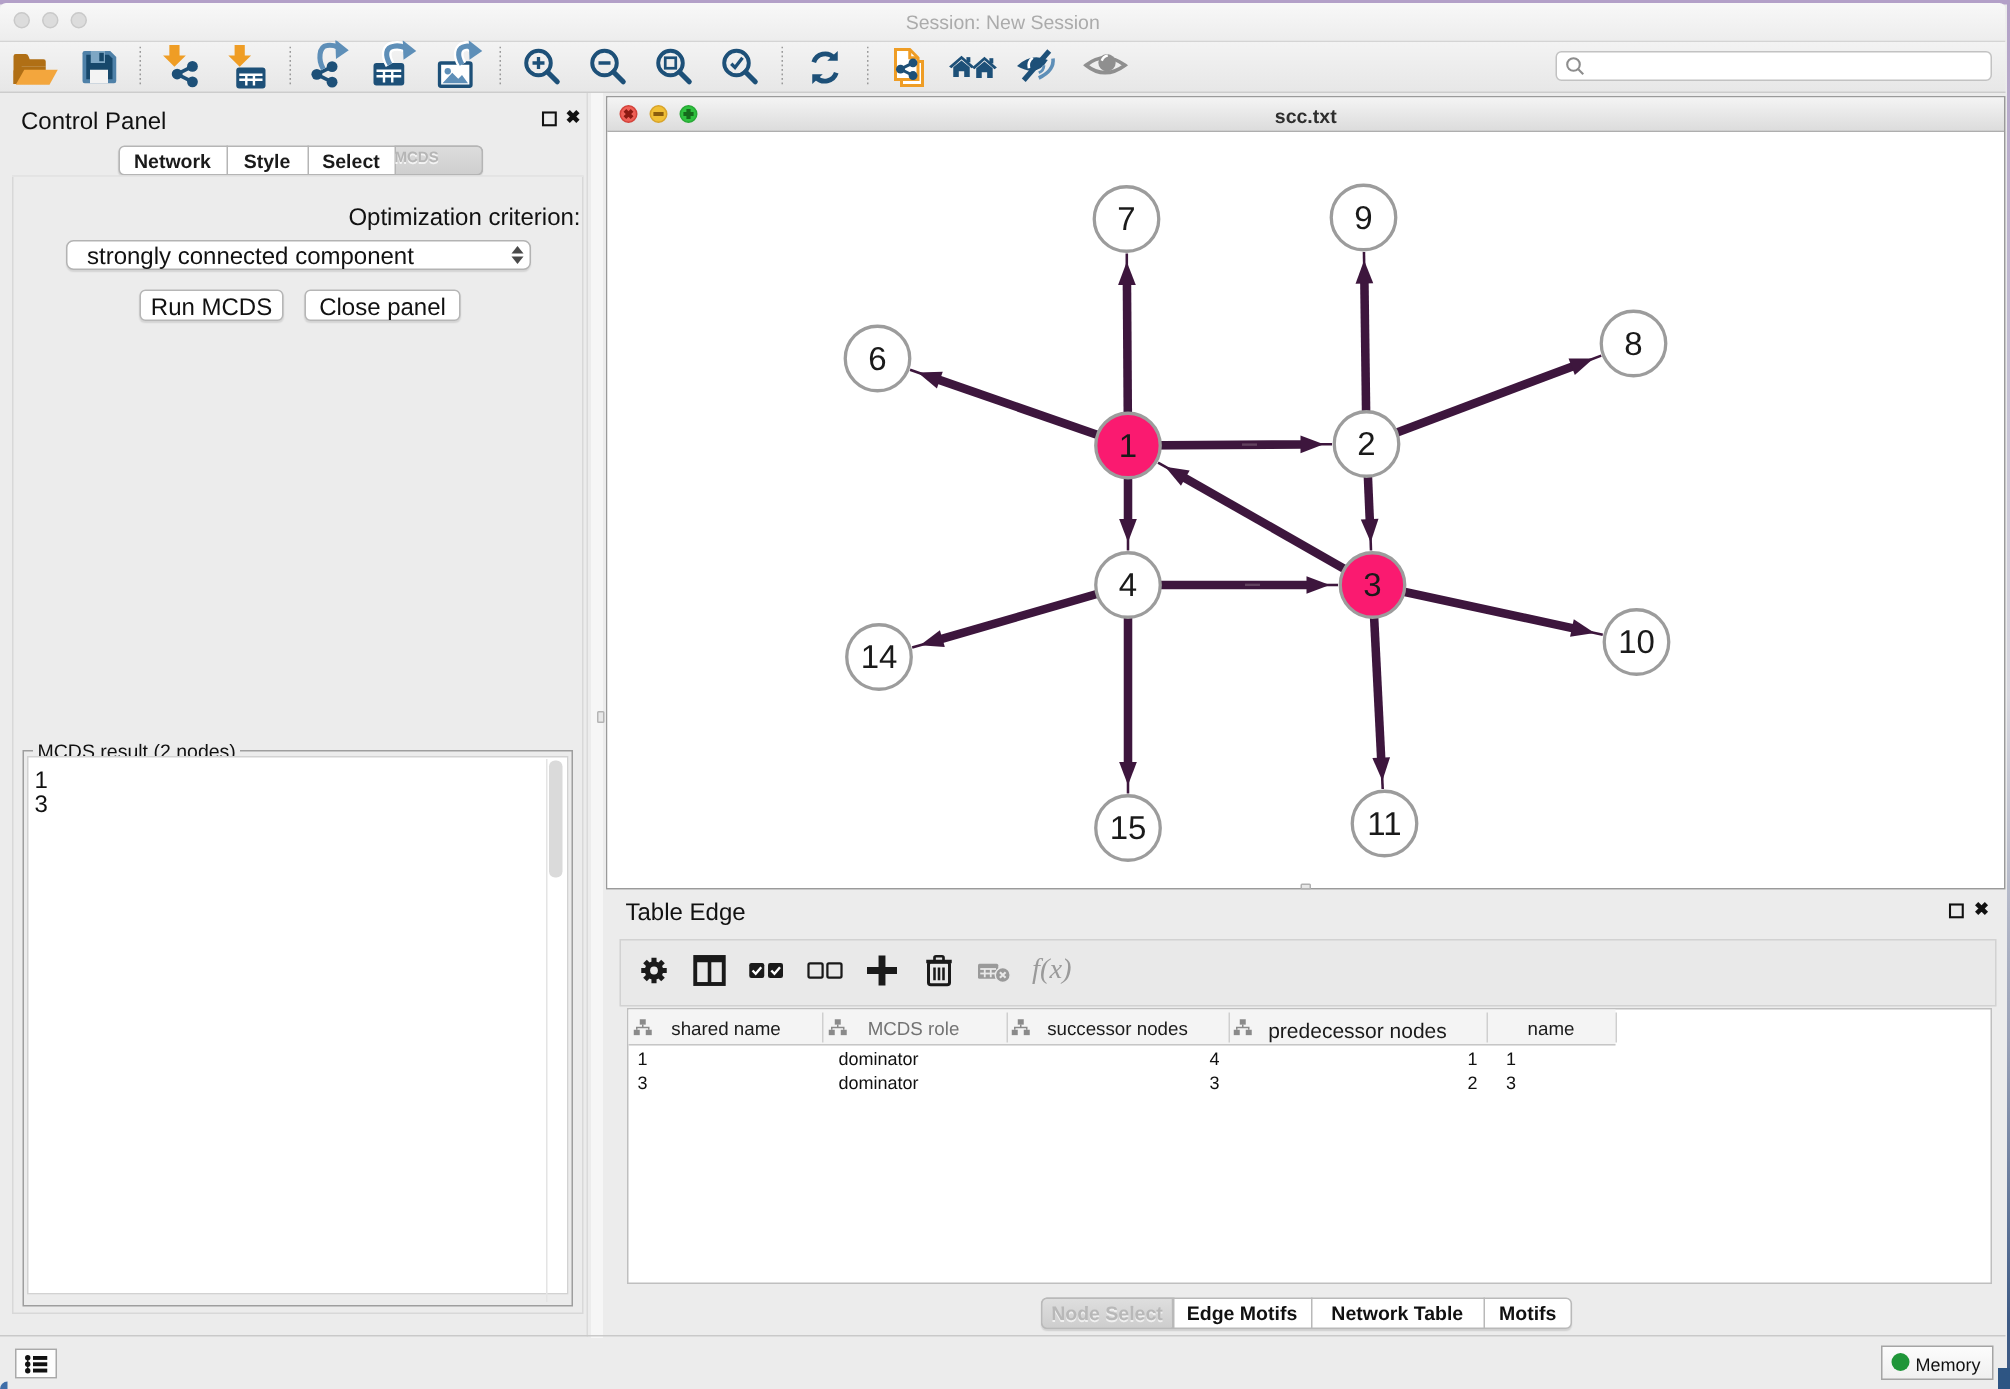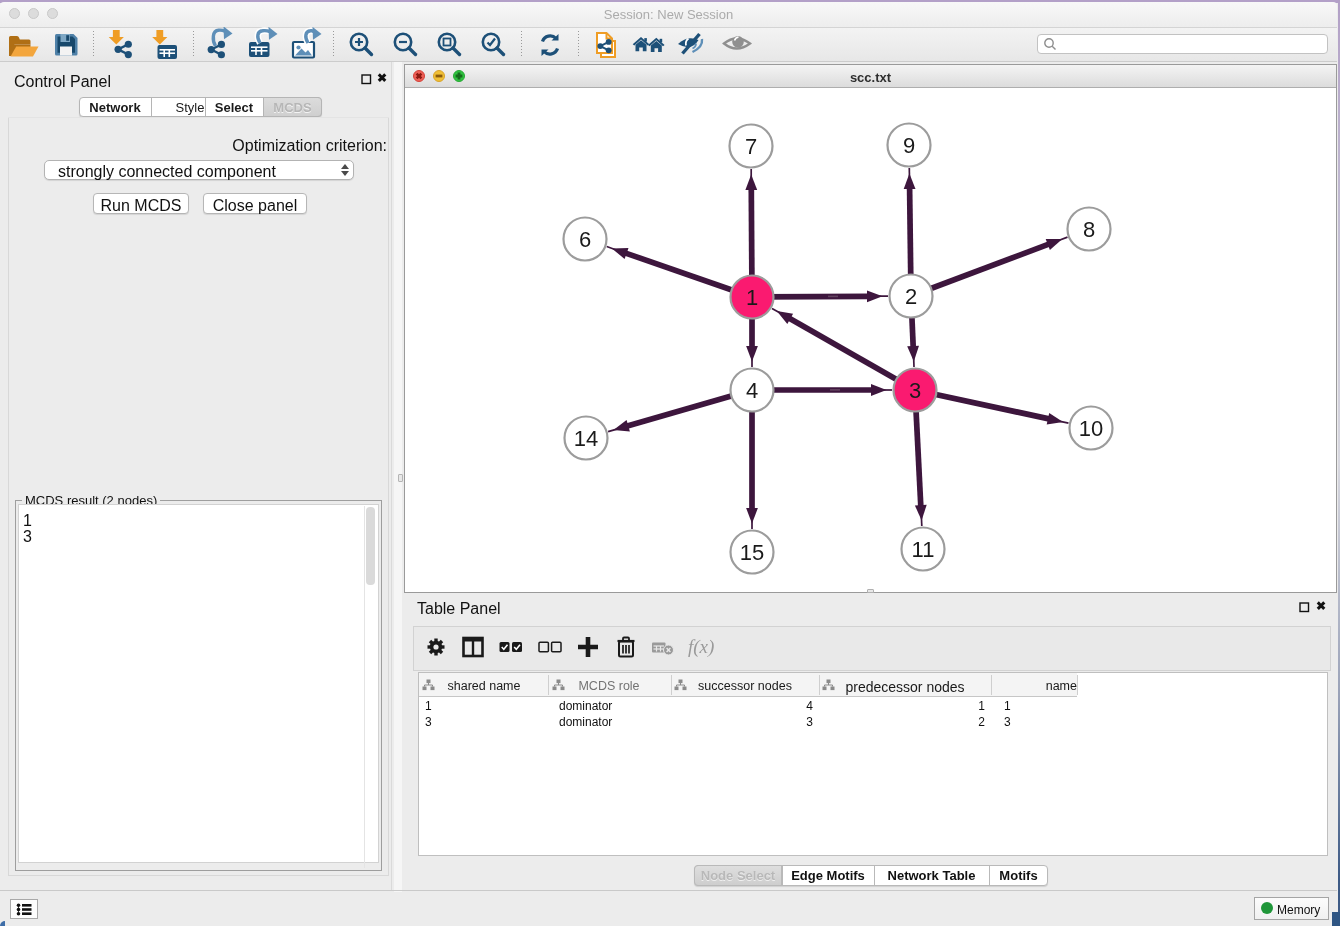--- a/index.html
+++ b/index.html
@@ -151,23 +151,23 @@
 <svg class="abs" style="left:361px;top:74px" width="11" height="11">
     <rect x="1" y="1" width="8.5" height="8.5" fill="none" stroke="#111" stroke-width="1.4"></rect>
   </svg>
 <div class="abs" style="left:377px;top:71px;font-size:12px;font-weight:bold;color:#111">✖</div>
 
 <div class="abs" style="left:79px;top:97px;width:243px;height:20px;background:#fff;border:1px solid #b5b5b5;border-radius:4px;box-shadow:0 1px 1px rgba(0,0,0,0.12)"></div>
 <div class="abs" style="left:151px;top:97px;width:1px;height:20px;background:#b5b5b5"></div>
 <div class="abs" style="left:205px;top:97px;width:1px;height:20px;background:#b5b5b5"></div>
 <div class="abs" style="left:263px;top:97px;width:59px;height:20px;background:linear-gradient(#dcdcdc,#cfcfcf);border:1px solid #b5b5b5;border-radius:0 4px 4px 0"></div>
 <div class="abs" style="left:79px;top:100px;width:72px;text-align:center;font-size:13px;font-weight:bold;color:#1a1a1a">Network</div>
-<div class="abs" style="left:163px;top:100px;width:54px;text-align:center;font-size:13px;font-weight:normal;color:#1a1a1a">Style</div>
+<div class="abs" style="left:151px;top:100px;width:54px;text-align:center;font-size:13px;font-weight:bold;color:#1a1a1a">Style</div>
 <div class="abs" style="left:205px;top:100px;width:58px;text-align:center;font-size:13px;font-weight:bold;color:#1a1a1a">Select</div>
-<div class="abs" style="left:263px;top:100px;width:59px;text-align:center;font-size:13px;font-weight:bold;color:#b6b6b6;text-shadow:0 1px 0 #f4f4f4">MCDS</div>
+<div class="abs" style="left:263px;top:100px;width:59px;font-size:10px;font-weight:bold;color:#b6b6b6;text-shadow:0 1px 0 #f4f4f4">MCDS</div>
 
 <div class="abs" style="left:8px;top:117px;width:381px;height:759px;border:1px solid #d8d8d8;background:#ececec"></div>
 <div class="abs" style="left:8px;top:117px;width:381px;height:1px;background:#e4e4e4"></div>
 
 <div class="abs txt13" style="left:9px;top:137px;width:378px;text-align:right">Optimization criterion:</div>
 
 <div class="abs" style="left:44px;top:160px;width:310px;height:20px;background:#fff;border:1px solid #b3b3b3;border-radius:5px;box-shadow:0 1px 1px rgba(0,0,0,0.1)"></div>
 <div class="abs txt13" style="left:58px;top:163px">strongly connected component</div>
 <svg class="abs" style="left:339px;top:163px" width="12" height="14">
     <path d="M6 1 L10 6 H2 Z" fill="#4a4a4a"></path>
@@ -273,21 +273,21 @@
       <text x="347" y="471.5" font-size="22" text-anchor="middle" fill="#1a1a1a">15</text>
       <circle cx="518" cy="461" r="21.5" fill="#ffffff" stroke="#9c9c9c" stroke-width="2.2"></circle>
       <text x="518" y="468.5" font-size="22" text-anchor="middle" fill="#1a1a1a">11</text>
       <rect x="423" y="207.6" width="10" height="1.6" fill="#62425f"></rect>
       <rect x="425" y="301.1" width="10" height="1.6" fill="#62425f"></rect>
     </svg>
 </div>
 
 <div class="abs" style="left:867px;top:589px;width:7px;height:4px;background:#e8e8e8;border:1px solid #b0b0b0;border-radius:1px"></div>
 
-<div class="abs txt13" style="left:417px;top:600px">Table Panel</div>
+<div class="abs txt13" style="left:417px;top:600px">Table Edge</div>
 <svg class="abs" style="left:1299px;top:602px" width="11" height="11">
     <rect x="1" y="1" width="8.5" height="8.5" fill="none" stroke="#111" stroke-width="1.4"></rect>
   </svg>
 <div class="abs" style="left:1316px;top:599px;font-size:12px;font-weight:bold;color:#111">✖</div>
 
 <div class="abs" style="left:413px;top:626px;width:918px;height:45px;background:#e9e9e9;border:1px solid #d2d2d2"></div>
 <svg class="abs" style="left:423px;top:634px" width="26" height="26" viewBox="0 0 26 26">
 <g fill="#1a1a1a">
 <circle cx="13" cy="13" r="6.2"></circle>
 <g stroke="#1a1a1a" stroke-width="3.4">
@@ -364,21 +364,21 @@
   </svg>
 <div class="abs" style="left:991px;top:675px;width:1px;height:20px;background:#cfcfcf"></div>
 <div class="abs" style="left:819px;top:679px;width:172px;text-align:center;font-size:14px;color:#1a1a1a">predecessor nodes</div>
 <svg class="abs" style="left:822px;top:679px" width="13" height="12">
 <rect x="4.5" y="0.5" width="4" height="3.6" fill="#8a8a8a"></rect>
     <rect x="0.5" y="7.5" width="4" height="3.6" fill="#8a8a8a"></rect>
     <rect x="8.5" y="7.5" width="4" height="3.6" fill="#8a8a8a"></rect>
 <path d="M6.5 4 V6 M2.5 7.5 V6 H10.5 V7.5" stroke="#8a8a8a" stroke-width="1" fill="none"></path>
   </svg>
 <div class="abs" style="left:1077px;top:675px;width:1px;height:20px;background:#cfcfcf"></div>
-<div class="abs" style="left:991px;top:679px;width:86px;text-align:right;font-size:12.5px;color:#1a1a1a">name</div>
+<div class="abs" style="left:991px;top:679px;width:86px;text-align:center;font-size:12.5px;color:#1a1a1a">name</div>
 <div class="abs" style="left:425px;top:699px;font-size:12px;color:#111">1</div>
 <div class="abs" style="left:559px;top:699px;font-size:12px;color:#111">dominator</div>
 <div class="abs" style="left:741px;top:699px;width:72px;text-align:right;font-size:12px;color:#111">4</div>
 <div class="abs" style="left:913px;top:699px;width:72px;text-align:right;font-size:12px;color:#111">1</div>
 <div class="abs" style="left:1004px;top:699px;font-size:12px;color:#111">1</div>
 <div class="abs" style="left:425px;top:715px;font-size:12px;color:#111">3</div>
 <div class="abs" style="left:559px;top:715px;font-size:12px;color:#111">dominator</div>
 <div class="abs" style="left:741px;top:715px;width:72px;text-align:right;font-size:12px;color:#111">3</div>
 <div class="abs" style="left:913px;top:715px;width:72px;text-align:right;font-size:12px;color:#111">2</div>
 <div class="abs" style="left:1004px;top:715px;font-size:12px;color:#111">3</div>

